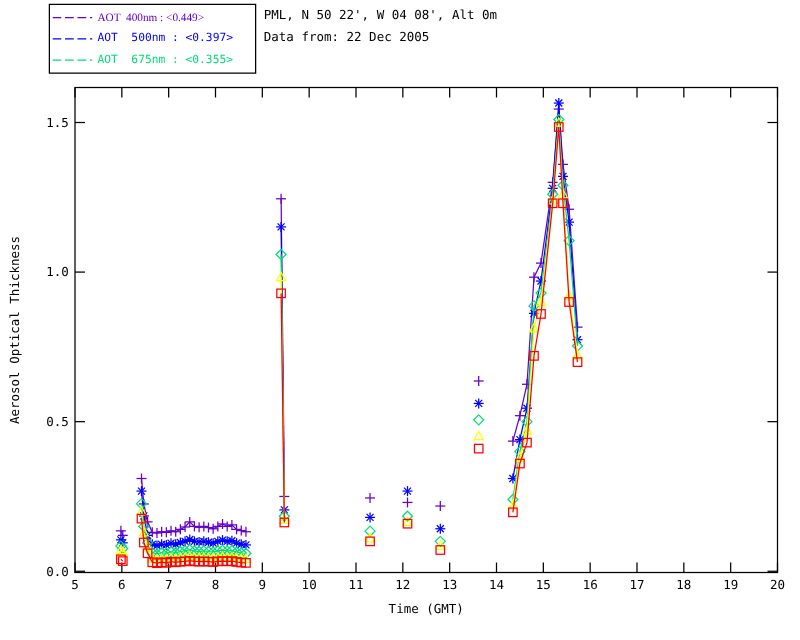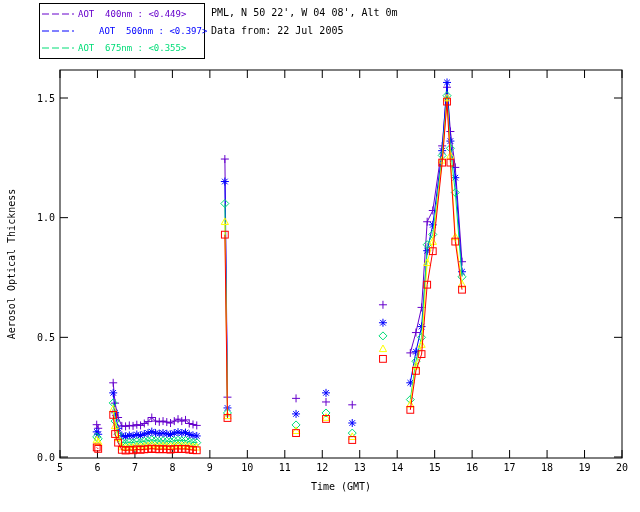--- a/index.html
+++ b/index.html
@@ -16,31 +16,31 @@
               padding:1px 2px;background:#fff;}
   .legend-row{display:flex;align-items:center;height:10px;font-size:9px;white-space:pre;}
   .legend-row svg{margin-right:4px;flex:0 0 auto;}
 </style>
 </head>
 <body>
 
 <div id="legend-box">
     <div class="legend-row"><svg width="32" height="6">
         <line x1="0" y1="3" x2="32" y2="3" stroke="#6600CC" stroke-dasharray="7,3"></line>
-      </svg><span style="color: rgb(102, 0, 204);">AOT  400nm : &lt;0.449&gt;</span></div>
+      </svg><span style="color: rgb(102, 0, 204); font-family: Liberation Serif, serif;">AOT  400nm : &lt;0.449&gt;</span></div>
     <div class="legend-row"><svg width="32" height="6">
         <line x1="0" y1="3" x2="32" y2="3" stroke="#0000FF" stroke-dasharray="7,3"></line>
-      </svg><span style="color: rgb(0, 0, 255); margin-left: 21px;">AOT  500nm : &lt;0.397&gt;</span></div>
+      </svg><span style="color: rgb(0, 0, 255);">AOT  500nm : &lt;0.397&gt;</span></div>
     <div class="legend-row"><svg width="32" height="6">
         <line x1="0" y1="3" x2="32" y2="3" stroke="#00DD77" stroke-dasharray="7,3"></line>
       </svg><span style="color: rgb(0, 221, 119); text-align: right;">AOT  675nm : &lt;0.355&gt;</span></div>
   </div>
 
 <div id="header-line1" class="hdr">PML, N 50 22', W 04 08', Alt 0m</div>
-<div id="header-line2" class="hdr">Data from: 22 Jul 2005</div>
+<div id="header-line2" class="hdr">Data from: 22 Dec 2005</div>
 
 <svg id="plot-svg" width="640" height="512" viewBox="0 0 640 512">
     <rect x="60" y="70" width="562" height="388" fill="none" stroke="#000000" stroke-width="1"></rect>
     <g>
       <line x1="60" y1="458" x2="60" y2="450" stroke="#000000"></line>
       <line x1="60" y1="70" x2="60" y2="78" stroke="#000000"></line>
       <text x="60" y="471" text-anchor="middle">5</text>
       <line x1="97.46666666666667" y1="458" x2="97.46666666666667" y2="450" stroke="#000000"></line>
       <line x1="97.46666666666667" y1="70" x2="97.46666666666667" y2="78" stroke="#000000"></line>
       <text x="97.46666666666667" y="471" text-anchor="middle">6</text>

